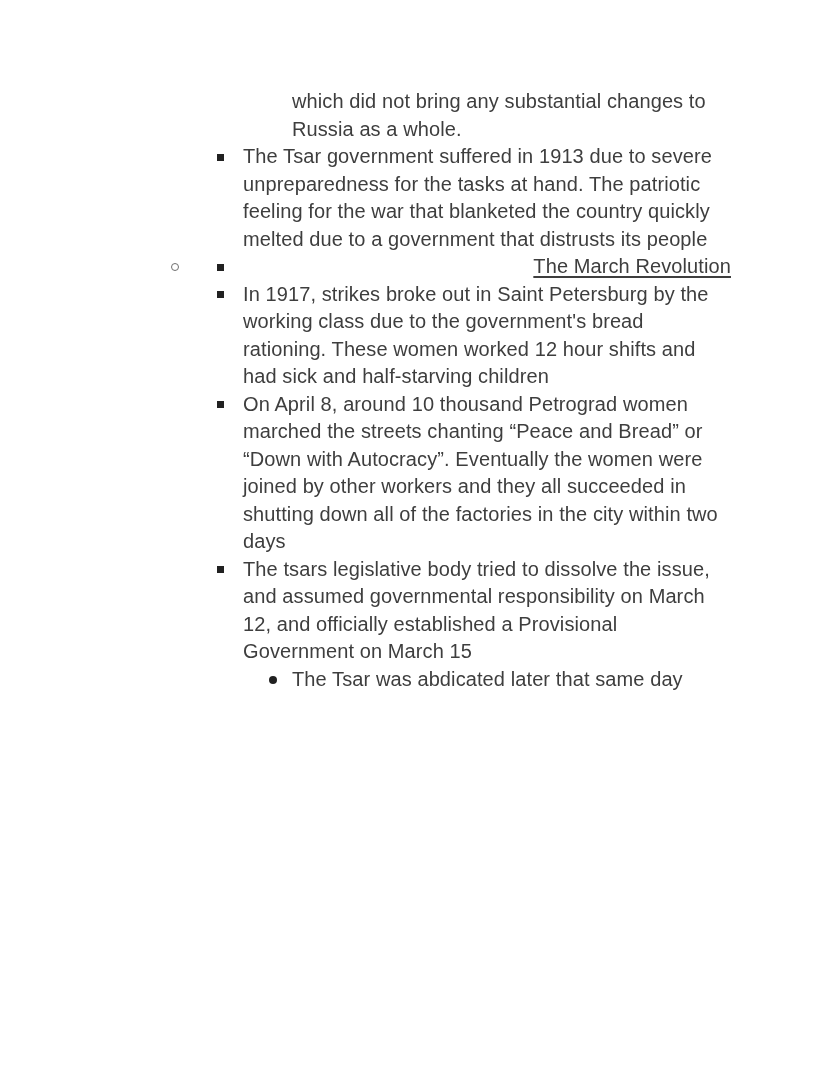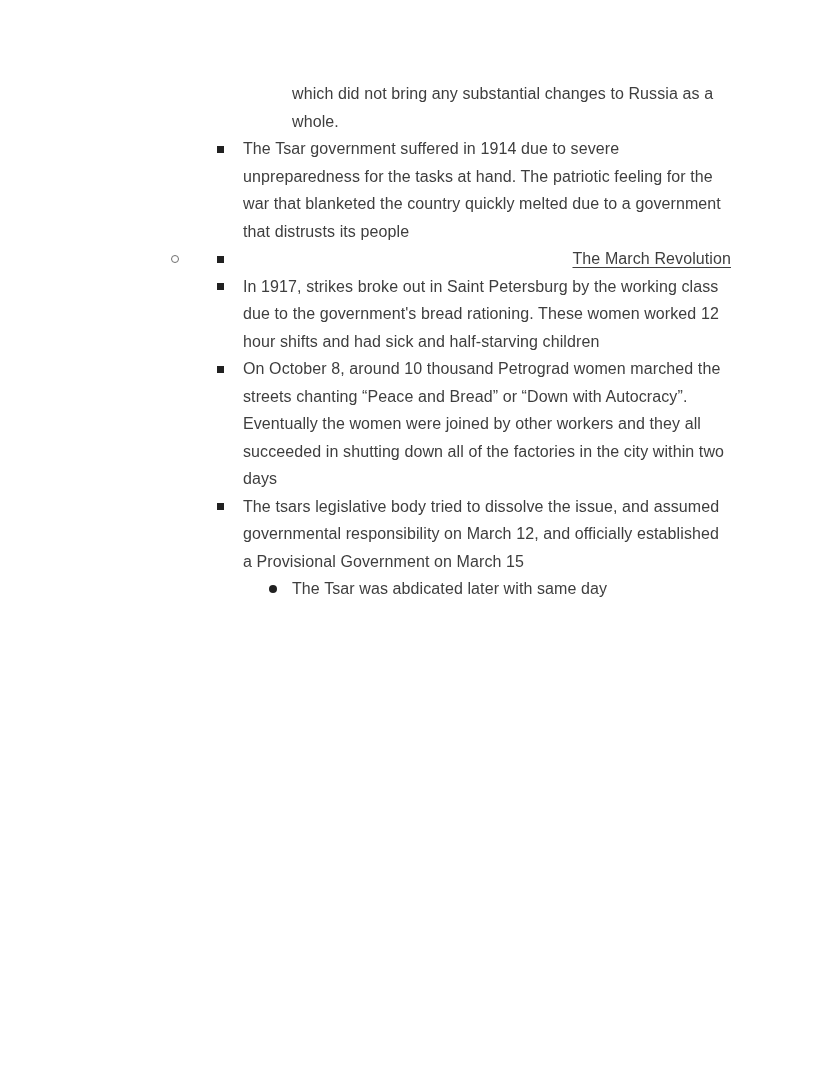--- a/index.html
+++ b/index.html
@@ -15,23 +15,23 @@
     font-family: "Liberation Sans", "DejaVu Sans", sans-serif;
   }
   .doc-page {
     position: absolute;
     inset: 0;
     background: var(--page-bg, #ffffff);
   }
   .doc-content {
     position: absolute;
     left: 170px;
-    top: 80px;
+    top: 88px;
     width: 561px;
-    font-size: 16px;
+    font-size: 20px;
     line-height: 27.5px;
     letter-spacing: 0.1px;
     color: var(--text-color, #3e3e3e);
   }
   .item {
     position: relative;
   }
   .item .txt {
     display: block;
     white-space: pre-wrap;
@@ -82,51 +82,51 @@
 
 <div class="doc-page">
   <div class="doc-content">
 
     <div class="item lvl3">
       <span class="txt">which did not bring any substantial changes to Russia as a whole.</span>
     </div>
 
     <div class="item lvl2">
       <span class="marker square"></span>
-      <span class="txt">The Tsar government suffered in 1914 due to severe unpreparedness for the tasks at hand. The patriotic feeling for the war that blanketed the country quickly melted due to a government that distrusts its people</span>
+      <span class="txt">The Tsar government suffered in 1913 due to severe unpreparedness for the tasks at hand. The patriotic feeling for the war that blanketed the country quickly melted due to a government that distrusts its people</span>
     </div>
 
 
     <div class="item lvl2">
       <span class="marker square"></span>
     </div>
 
     <div class="item lvl1">
       <span class="marker circle"></span>
       <span class="txt underline">The March Revolution</span>
     </div>
 
     <div class="item lvl2">
       <span class="marker square"></span>
       <span class="txt">In 1917, strikes broke out in Saint Petersburg by the working class due to the government's bread rationing. These women worked 12 hour shifts and had sick and half-starving children</span>
     </div>
 
     <div class="item lvl2">
       <span class="marker square"></span>
-      <span class="txt">On October 8, around 10 thousand Petrograd women marched the streets chanting “Peace and Bread” or “Down with Autocracy”. Eventually the women were joined by other workers and they all succeeded in shutting down all of the factories in the city within two days</span>
+      <span class="txt">On April 8, around 10 thousand Petrograd women marched the streets chanting “Peace and Bread” or “Down with Autocracy”. Eventually the women were joined by other workers and they all succeeded in shutting down all of the factories in the city within two days</span>
     </div>
 
     <div class="item lvl2">
       <span class="marker square"></span>
     </div>
 
     <div class="item lvl2">
       <span class="marker square"></span>
       <span class="txt">The tsars legislative body tried to dissolve the issue, and assumed governmental responsibility on March 12, and officially established a Provisional Government on March 15</span>
     </div>
 
     <div class="item lvl3">
       <span class="marker disc"></span>
-      <span class="txt">The Tsar was abdicated later with same day</span>
+      <span class="txt">The Tsar was abdicated later that same day</span>
     </div>
 
   </div>
 </div>
 
 </body></html>

